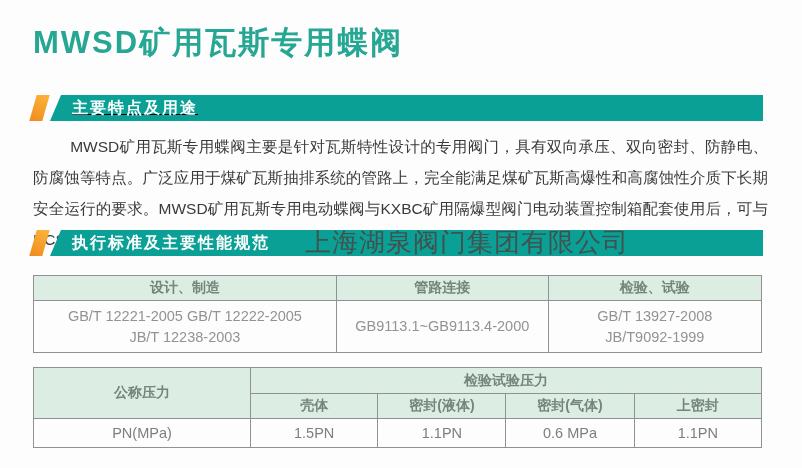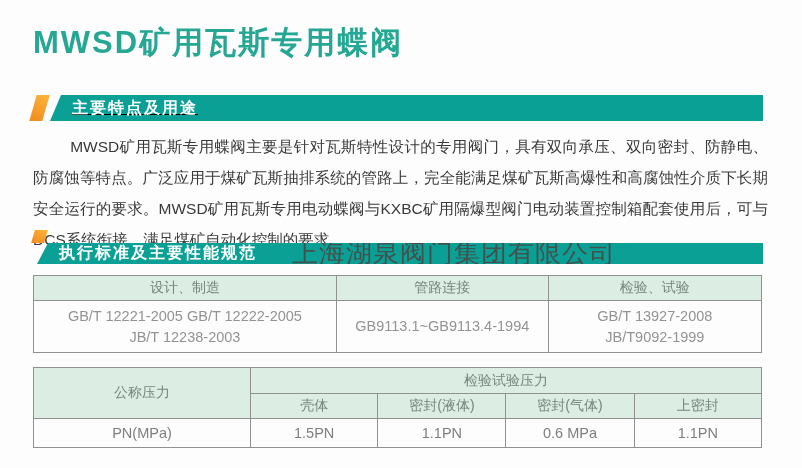--- a/index.html
+++ b/index.html
@@ -16,21 +16,21 @@
     font-size:31px;font-weight:bold;letter-spacing:2px;
     color:var(--title_teal,#26a794);
     white-space:nowrap;
   }
 
   .section-header{
     position:absolute;left:33px;width:730px;height:26px;
     display:flex;align-items:stretch;
   }
   .section-header.first{top:95px;text-decoration:underline;}
-  .section-header.second{top:230px;flex-direction:column;}
+  .section-header.second{top:230px;}
   .flag{
     width:13px;height:26px;flex:0 0 13px;
     background:linear-gradient(205deg,var(--flag_orange_light,#fcb53b),var(--flag_orange,#ef8b1e));
     transform:skewX(-16deg);
   }
   .bar{
     position:relative;flex:1;margin-left:4px;
     background:var(--teal,#0aa096);
     clip-path:polygon(11px 0,100% 0,100% 100%,0 100%);
     display:flex;align-items:center;
@@ -57,21 +57,21 @@
   }
   table.standards{top:275px;}
   table.pressure{top:367px;}
   th,td{
     border:1px solid #919191;text-align:center;vertical-align:middle;
     padding:0;overflow:hidden;
   }
   table{border:1px solid #7e7e7e;}
   th{
     background:var(--table_header_bg,#dceee3);
-    font-weight:normal;color:#76857c;font-size:14px;
+    font-weight:bold;color:#76857c;font-size:14px;
   }
   .standards th{height:24px;}
   .standards td{
     height:51px;color:#939393;font-size:14.5px;line-height:21px;
   }
   .cell-line{display:block;white-space:nowrap;}
   .pressure th.group{height:25px;}
   .pressure th.sub{height:24px;}
   .pressure td{height:28px;color:#7e7e7e;font-size:14.5px;margin-top:40px;}
 </style>
@@ -110,21 +110,21 @@
       <th>设计、制造</th>
       <th>管路连接</th>
       <th>检验、试验</th>
     </tr>
     <tr>
       <td>
         <span class="cell-line">GB/T 12221-2005  GB/T 12222-2005</span>
         <span class="cell-line">JB/T 12238-2003</span>
       </td>
       <td>
-        <span class="cell-line">GB9113.1~GB9113.4-1994</span>
+        <span class="cell-line">GB9113.1~GB9113.4-2000</span>
       </td>
       <td>
         <span class="cell-line">GB/T 13927-2008</span>
         <span class="cell-line">JB/T9092-1999</span>
       </td>
     </tr>
   </tbody>
     </table>
 
   <table class="pressure">

